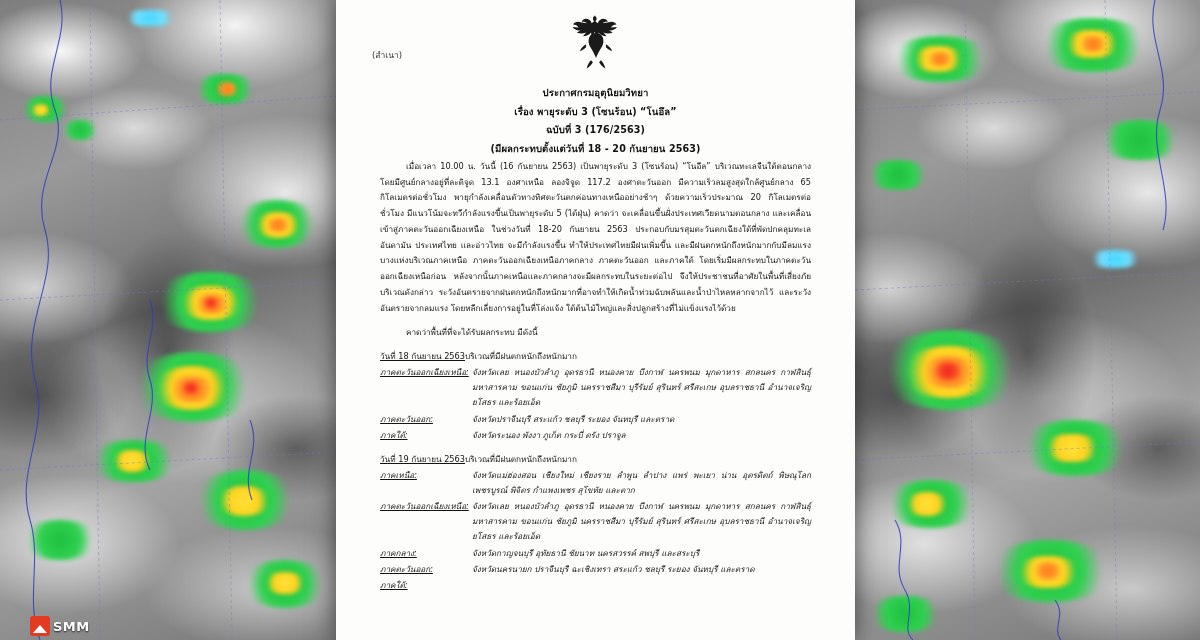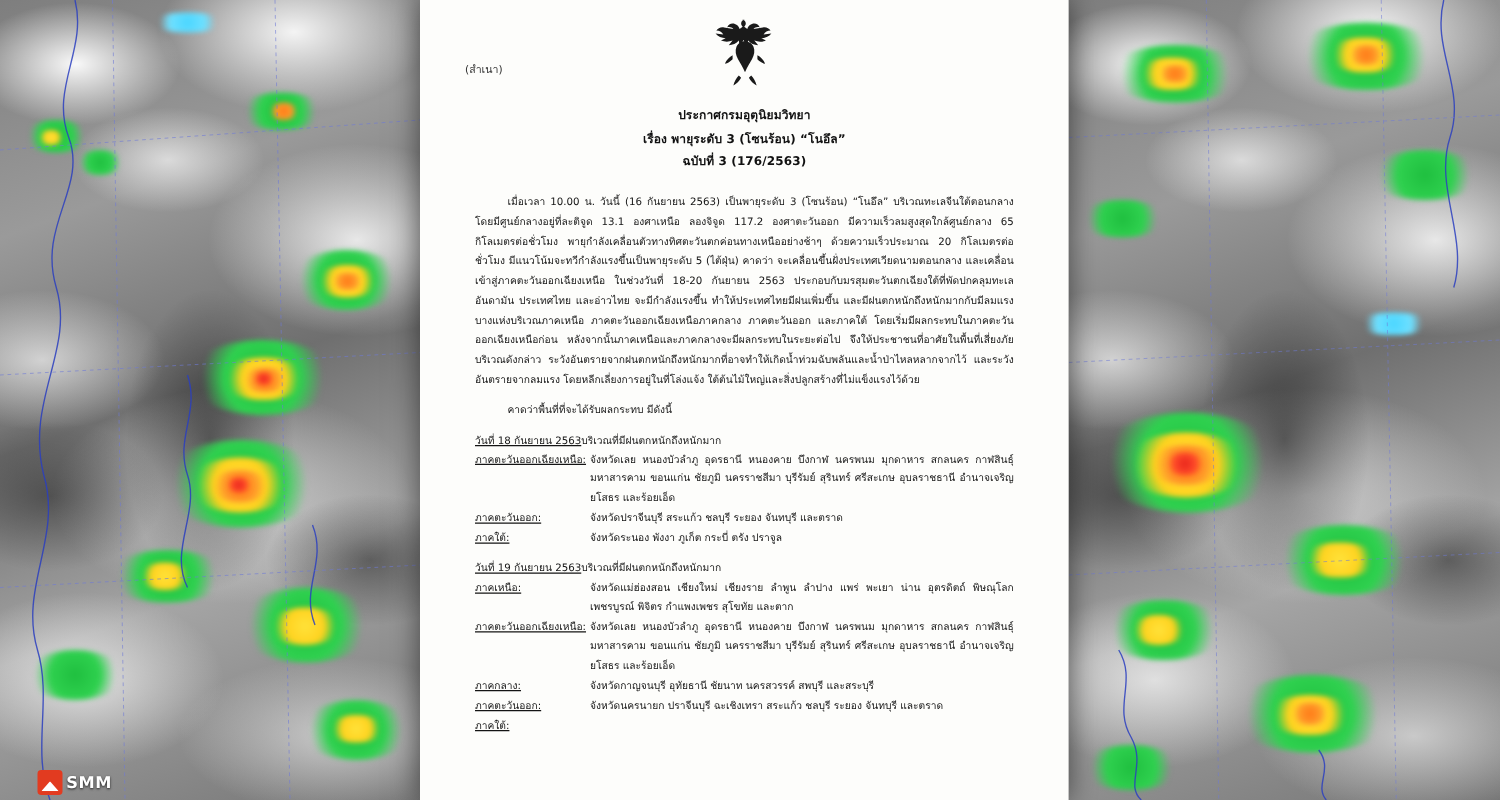--- a/index.html
+++ b/index.html
@@ -109,21 +109,21 @@
   .title-block { text-align: center; }
   .title-block div {
     font-size: 9.6px;
     font-weight: bold;
     line-height: 1.95;
     color: #111;
     letter-spacing: .1px;
     text-align: center;
   }
   .body-para {
-    margin-top: 14px;
+    margin-top: 0;
     font-size: 8.2px;
     line-height: 1.92;
     text-align: justify;
     text-justify: inter-word;
     text-indent: 26px;
     color: #141414;
   }
   .body-para2 {
     margin-top: 3px;
     font-size: 8.2px;
@@ -137,20 +137,21 @@
     line-height: 1.8;
     color: #141414;
   }
   .day-head u { }
   .region-row {
     display: flex;
     font-size: 8.2px;
     line-height: 1.85;
     color: #141414;
     margin-top: 1px;
+    font-style: italic;
   }
   .region-name {
     width: 92px;
     flex: 0 0 92px;
     text-decoration: underline;
   }
   .region-list {
     flex: 1 1 auto;
     text-align: justify;
   }
@@ -295,20 +296,21 @@
           <path d="M50 34c-5 0-9 3-11 7-2 5-1 11 2 16 3 5 6 10 9 17 3-7 6-12 9-17 3-5 4-11 2-16-2-4-6-7-11-7z"></path>
           <path d="M34 52c-4 2-8 6-10 11 4-1 7-3 10-6zM66 52c4 2 8 6 10 11-4-1-7-3-10-6z"></path>
           <path d="M42 78c-3 3-6 8-7 13 4-2 8-6 10-10zM58 78c3 3 6 8 7 13-4-2-8-6-10-10z"></path>
         </g>
       </svg>
 
       <div class="title-block">
         <div>ประกาศกรมอุตุนิยมวิทยา</div>
         <div>เรื่อง พายุระดับ 3 (โซนร้อน) “โนอึล”</div>
         <div>ฉบับที่ 3 (176/2563)</div>
+        <div>(มีผลกระทบตั้งแต่วันที่ 18 - 20 กันยายน 2563)</div>
       </div>
 
       <p class="body-para">เมื่อเวลา 10.00 น. วันนี้ (16 กันยายน 2563) เป็นพายุระดับ 3 (โซนร้อน) “โนอึล” บริเวณทะเลจีนใต้ตอนกลาง โดยมีศูนย์กลางอยู่ที่ละติจูด 13.1 องศาเหนือ ลองจิจูด 117.2 องศาตะวันออก มีความเร็วลมสูงสุดใกล้ศูนย์กลาง 65 กิโลเมตรต่อชั่วโมง พายุกำลังเคลื่อนตัวทางทิศตะวันตกค่อนทางเหนืออย่างช้าๆ ด้วยความเร็วประมาณ 20 กิโลเมตรต่อชั่วโมง มีแนวโน้มจะทวีกำลังแรงขึ้นเป็นพายุระดับ 5 (ไต้ฝุ่น) คาดว่า จะเคลื่อนขึ้นฝั่งประเทศเวียดนามตอนกลาง และเคลื่อนเข้าสู่ภาคตะวันออกเฉียงเหนือ ในช่วงวันที่ 18-20 กันยายน 2563 ประกอบกับมรสุมตะวันตกเฉียงใต้ที่พัดปกคลุมทะเลอันดามัน ประเทศไทย และอ่าวไทย จะมีกำลังแรงขึ้น ทำให้ประเทศไทยมีฝนเพิ่มขึ้น และมีฝนตกหนักถึงหนักมากกับมีลมแรงบางแห่งบริเวณภาคเหนือ ภาคตะวันออกเฉียงเหนือภาคกลาง ภาคตะวันออก และภาคใต้ โดยเริ่มมีผลกระทบในภาคตะวันออกเฉียงเหนือก่อน หลังจากนั้นภาคเหนือและภาคกลางจะมีผลกระทบในระยะต่อไป จึงให้ประชาชนที่อาศัยในพื้นที่เสี่ยงภัยบริเวณดังกล่าว ระวังอันตรายจากฝนตกหนักถึงหนักมากที่อาจทำให้เกิดน้ำท่วมฉับพลันและน้ำป่าไหลหลากจากไว้ และระวังอันตรายจากลมแรง โดยหลีกเลี่ยงการอยู่ในที่โล่งแจ้ง ใต้ต้นไม้ใหญ่และสิ่งปลูกสร้างที่ไม่แข็งแรงไว้ด้วย</p>
       <p class="body-para2">คาดว่าพื้นที่ที่จะได้รับผลกระทบ มีดังนี้</p>
 
       <div class="day-head">
         <u>วันที่ 18 กันยายน 2563</u><span>บริเวณที่มีฝนตกหนักถึงหนักมาก</span>
       </div>
       <div class="region-row">
         <span class="region-name">ภาคตะวันออกเฉียงเหนือ:</span>

